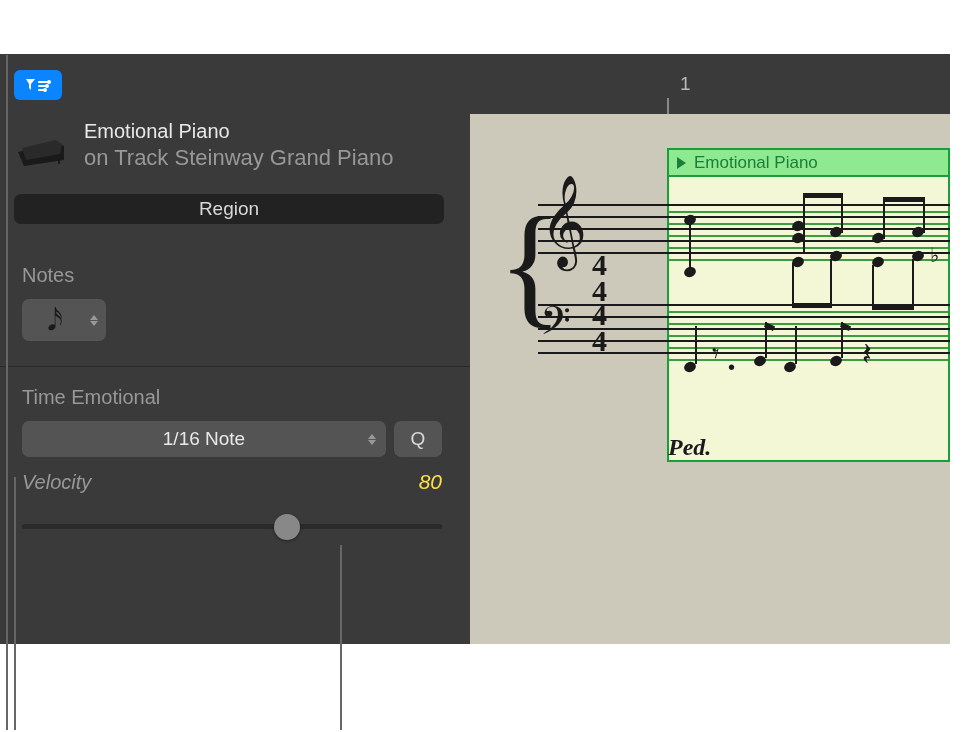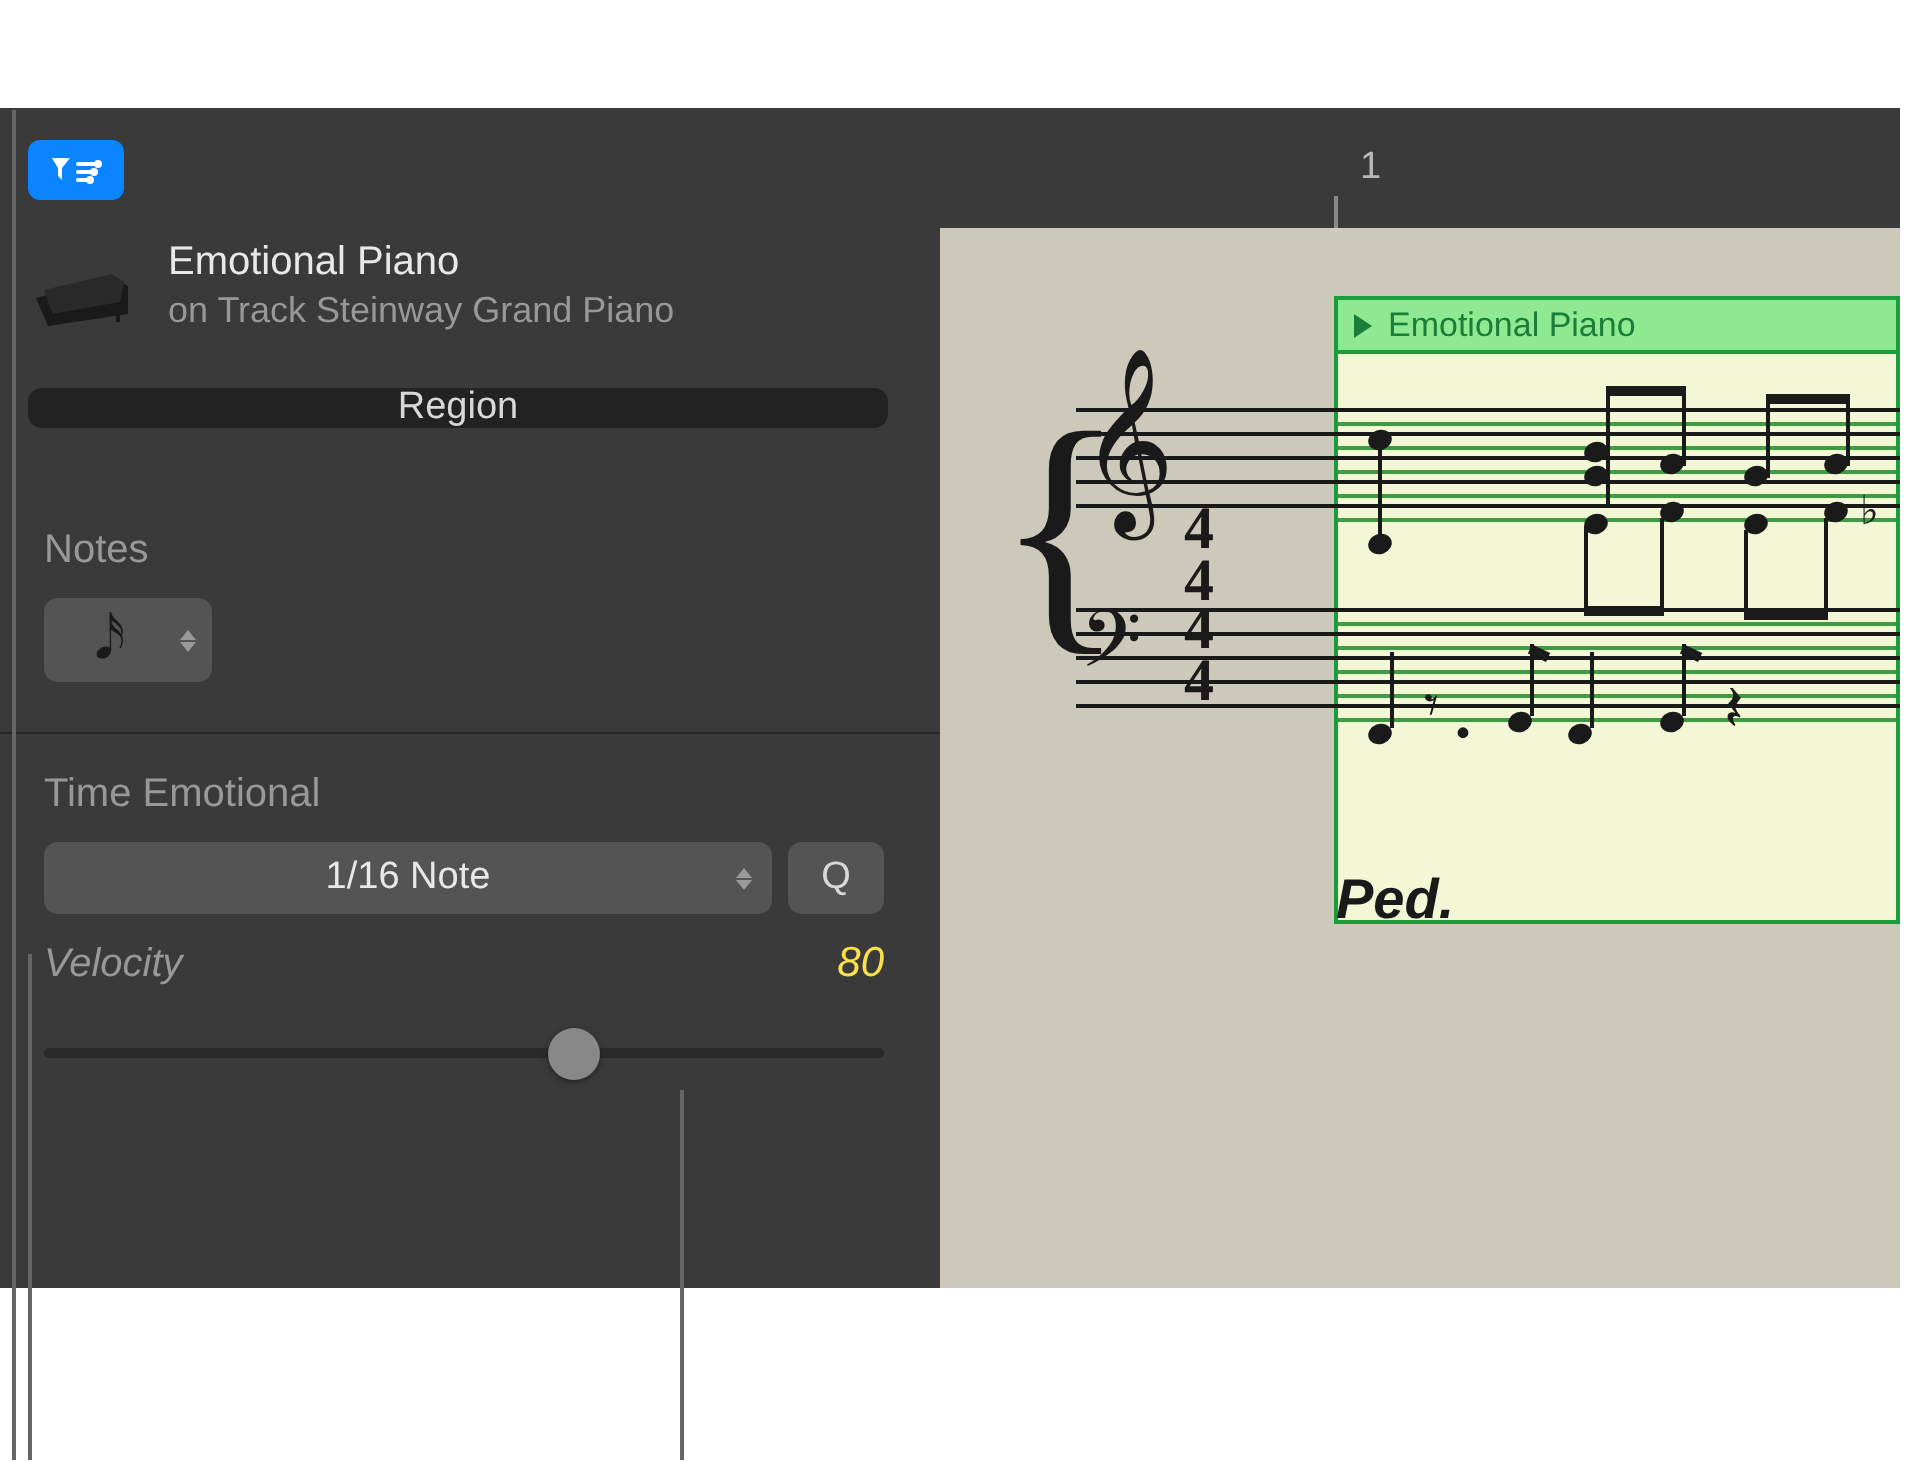--- a/index.html
+++ b/index.html
@@ -60,30 +60,30 @@
       display: flex;
       flex-direction: column;
     }
     .track-name {
       color: #e8e8e8;
       font-size: 20px;
       font-weight: 400;
     }
     .track-subtitle {
       color: #989898;
-      font-size: 18px;
+      font-size: 22px;
       margin-top: 2px;
     }
     .tab-group {
       position: absolute;
       top: 140px;
       left: 14px;
       display: flex;
       width: 430px;
-      height: 20px;
+      height: 30px;
       border-radius: 7px;
       overflow: hidden;
     }
     .tab-btn {
       flex: 1;
       display: flex;
       align-items: center;
       justify-content: center;
       font-size: 19px;
       cursor: pointer;
@@ -369,23 +369,23 @@
       position: absolute;
       left: 0;
       right: 0;
       height: 1.5px;
       background: #3d9c42;
     }
     .pedal-mark {
       position: absolute;
       top: 320px;
       left: 198px;
-      font-family: Liberation Sans, sans-serif;
+      font-family: Liberation Serif, serif;
       font-style: italic;
-      font-size: 28px;
+      font-size: 24px;
       color: #1a1a1a;
       font-weight: bold;
     }
     .notes-treble {
       position: absolute;
       top: 68px;
       left: 3px;
       right: 0;
       height: 70px;
     }

